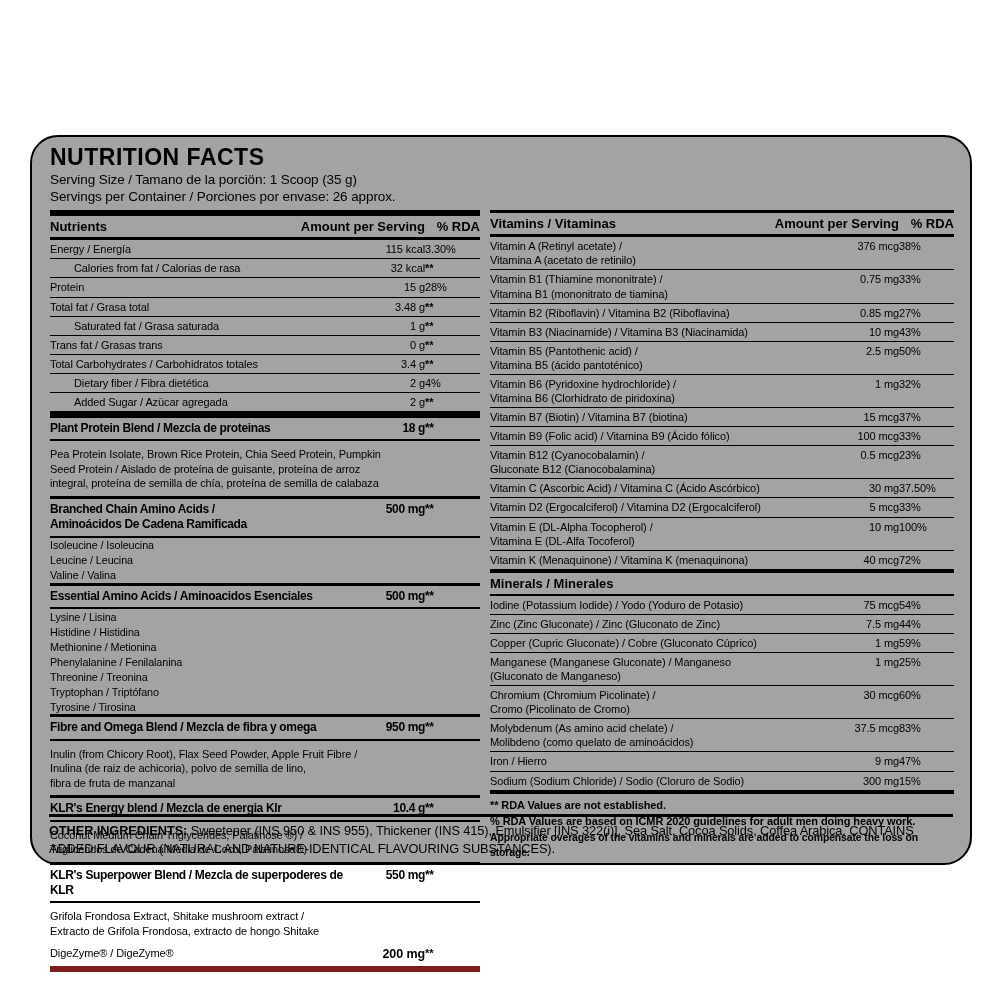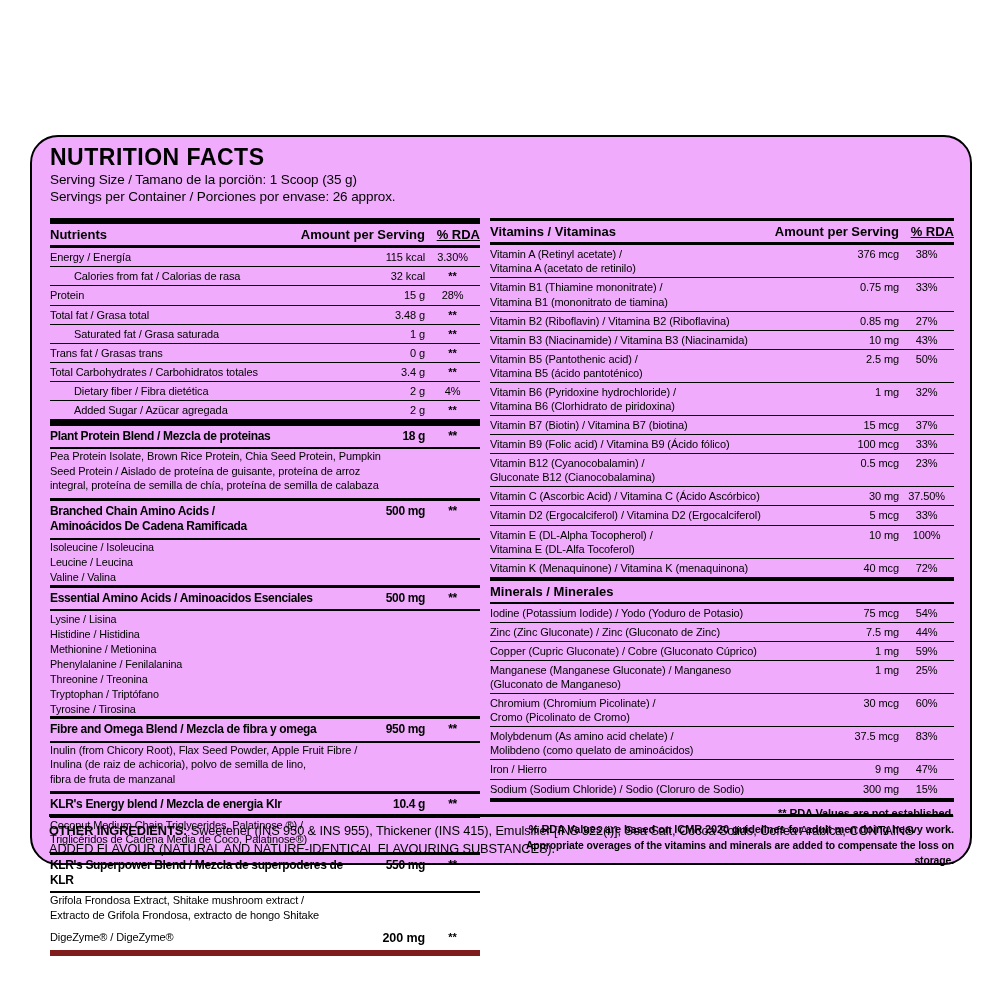--- a/index.html
+++ b/index.html
@@ -1,59 +1,59 @@
 <!DOCTYPE html>
 <html><head>
 <meta charset="utf-8">
 <style>
   html,body{width:1000px;height:1000px;margin:0;background:#ffffff;overflow:hidden;}
   body{font-family:"Liberation Sans", sans-serif;color:#000;}
   .panel{
     position:absolute;left:30px;top:135px;width:942px;height:730px;
     border:2.5px solid #000;border-radius:28px;box-sizing:border-box;
-    padding:8px 16px 0 18px;background:#f0abfc;
+    padding:8px 16px 0 18px;background:#a3a3a3;
   }
   .hdr{margin-bottom:2px;}
   .title{font-size:23px;font-weight:800;letter-spacing:.5px;line-height:1.12;}
   .serv{font-size:13.5px;line-height:1.28;letter-spacing:-.1px;}
-  .cols{display:flex;justify-content:space-between;margin-top:13px;}
+  .cols{display:flex;justify-content:space-between;margin-top:5px;}
   .col-left{width:430px;}
   .col-right{width:464px;}
   
   .t-head{display:flex;align-items:flex-end;font-weight:bold;font-size:13px;
     padding:3px 0;border-bottom:3px solid #000;}
   .t-head.thick-top{border-top:6px solid #000;}
   .t-head.med-top{border-top:3px solid #000;}
   .t-head .lab{flex:1;}
   .t-head .amt{width:150px;text-align:right;}
-  .t-head .rda{width:55px;text-align:right;text-decoration:underline;}
+  .t-head .rda{width:55px;text-align:right;}
   
   .t-row{display:flex;align-items:flex-start;padding:2px 0;border-bottom:1px solid #000;
     font-size:11px;line-height:1.28;letter-spacing:-.1px;}
   .t-row .lab{flex:1;white-space:pre-line;}
   .t-row .amt{width:70px;text-align:right;}
-  .t-row .rda{width:55px;text-align:center;}
+  .t-row .rda{width:55px;text-align:left;}
   .t-row .rda.stars{font-weight:bold;}
   .t-row.indent .lab{padding-left:24px;}
   
   .t-row.sec{font-weight:bold;font-size:12px;letter-spacing:-.35px;
     border-top:3.5px solid #000;border-bottom:2.5px solid #000;padding:3px 0;}
   .t-row.sec .amt{font-size:12px;}
   .t-row.heavy{border-top:6px solid #000;}
   .t-row.feat{border-bottom:none;padding:3px 0 4px;}
   .t-row.feat .amt{font-weight:bold;font-size:12.5px;}
   
-  .t-text{font-size:11px;line-height:1.32;letter-spacing:-.1px;padding:0 0 5px;white-space:pre-line;}
+  .t-text{font-size:11px;line-height:1.32;letter-spacing:-.1px;padding:6px 0 5px;white-space:pre-line;}
   .t-listitem{font-size:10.8px;line-height:1.3;padding:.5px 0;letter-spacing:-.1px;}
   .t-subheader{font-weight:bold;font-size:13px;border-top:3px solid #000;
     border-bottom:2.5px solid #000;padding:3px 0;}
   #left-blocks{border-bottom:6px solid #7f1d1d;}
   
   .notes{border-top:3.5px solid #000;padding-top:4px;}
-  .notes .note{font-weight:bold;font-size:11px;line-height:1.45;letter-spacing:-.1px;text-align:right;}
+  .notes .note{font-weight:bold;font-size:11px;line-height:1.45;letter-spacing:-.1px;}
   .notes .note:nth-child(3){font-size:10.4px;}
   
   .other-wrap{position:absolute;left:17px;right:17px;bottom:6px;
     border-top:3px solid #000;padding-top:5px;}
   .other{font-size:12.8px;line-height:1.35;letter-spacing:-.1px;}
   .other b{font-weight:bold;}
 </style>
 </head>
 <body>
 

